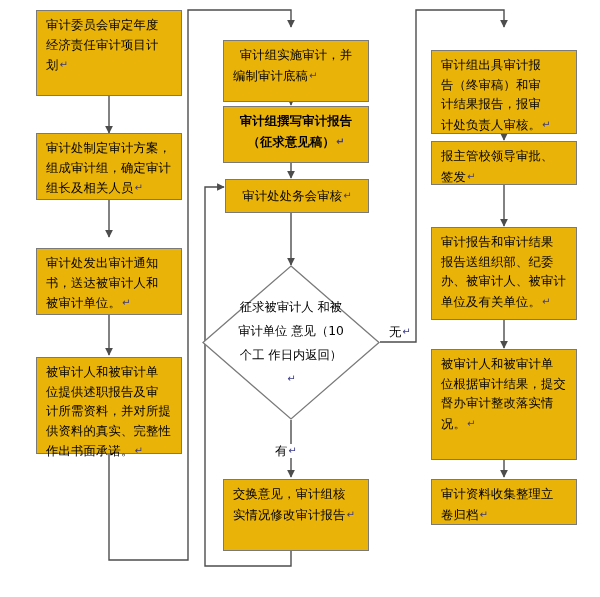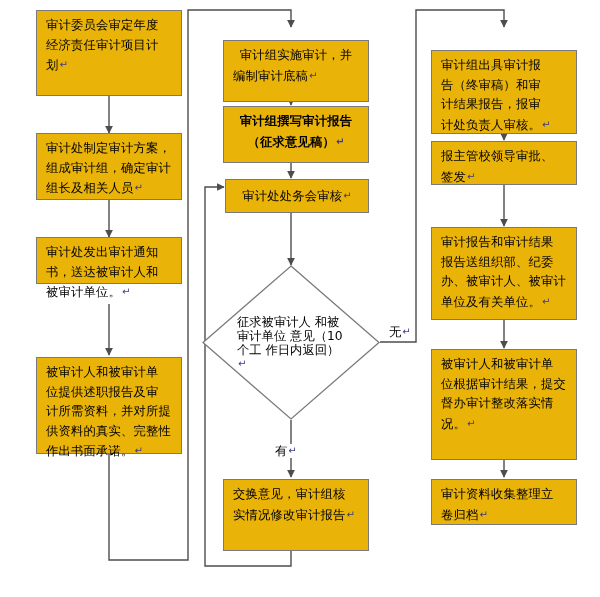--- a/index.html
+++ b/index.html
@@ -49,23 +49,23 @@
     left: 0; top: 0;
     width: 100%; height: 100%;
   }
   .diamond-label {
     position: absolute;
     left: 50%;
     top: 50%;
     transform: translate(-50%, -50%);
     width: 108px;
     font-size: 12.3px;
-    line-height: 14px;
+    line-height: 24px;
     color: #000000;
-    text-align: left;
+    text-align: center;
   }
   .edge-label {
     position: absolute;
     font-size: 12.3px;
     line-height: 14px;
     color: #000000;
     background: #ffffff;
     padding: 0 1px;
     white-space: nowrap;
   }
@@ -118,21 +118,21 @@
     <span class="txt">经济责任审计项目计</span>
     <span class="txt"><span>划</span><span class="pilcrow">↵</span></span>
   </div>
 
   <div class="node" style="left:36px; top:133px; width:146px; height:67px;">
     <span class="txt">审计处制定审计方案，</span>
     <span class="txt">组成审计组，确定审计</span>
     <span class="txt"><span>组长及相关人员</span><span class="pilcrow">↵</span></span>
   </div>
 
-  <div class="node" style="left:36px; top:237px; width:146px; height:47px;">
+  <div class="node" style="left:36px; top:248px; width:146px; height:67px;">
     <span class="txt">审计处发出审计通知</span>
     <span class="txt">书，送达被审计人和</span>
     <span class="txt"><span>被审计单位。</span><span class="pilcrow">↵</span></span>
   </div>
 
   <div class="node" style="left:36px; top:357px; width:146px; height:97px;">
     <span class="txt">被审计人和被审计单</span>
     <span class="txt">位提供述职报告及审</span>
     <span class="txt">计所需资料，并对所提</span>
     <span class="txt">供资料的真实、完整性</span>

